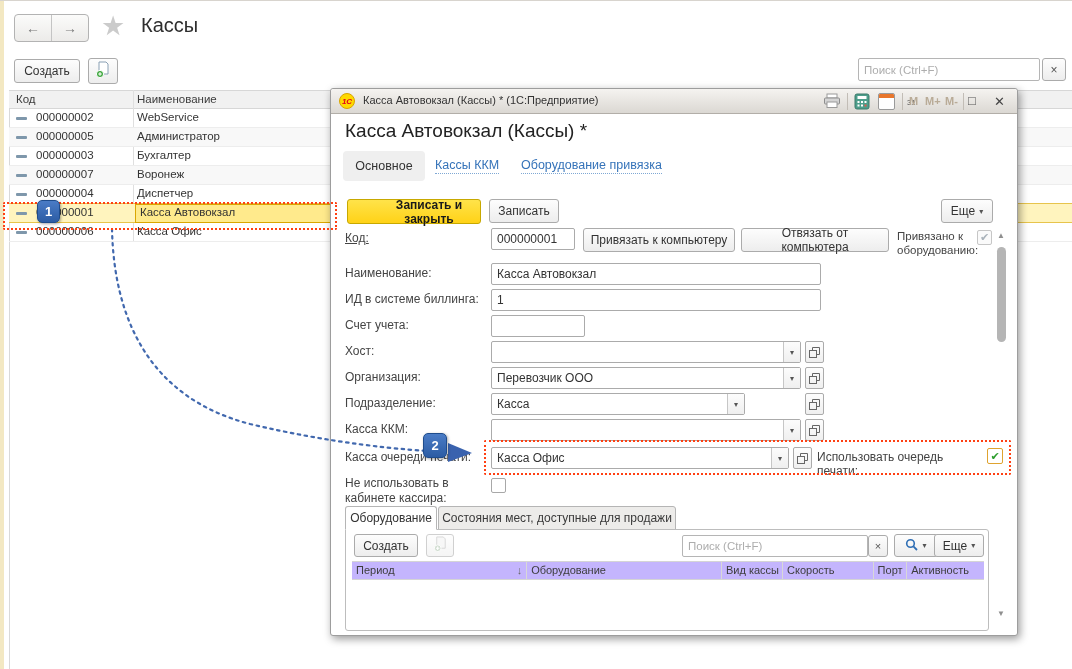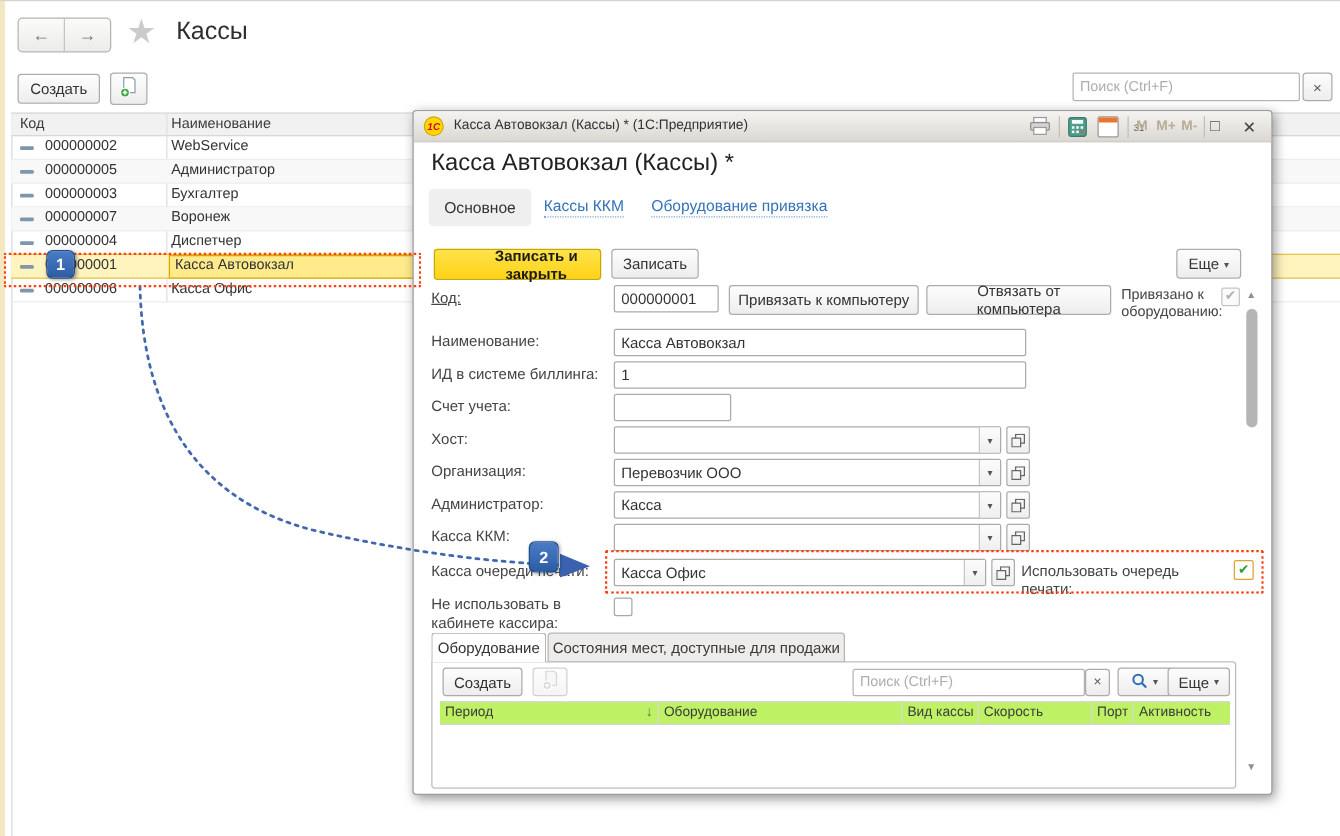--- a/index.html
+++ b/index.html
@@ -86,21 +86,21 @@
   #subtab-1{left:14px;width:92px;background:#fff;border-bottom:1px solid #fff;z-index:2;}
   #subtab-2{left:107px;width:238px;background:#EDECEA;color:#3A3A3A;}
   #groupbox{left:14px;top:440px;width:644px;height:102px;border:1px solid #BDBDBD;border-radius:0 3px 3px 3px;box-sizing:border-box;background:#fff;z-index:1;}
   #sub-create{position:absolute;left:8px;top:4px;width:64px;height:23px;}
   #sub-newicon{position:absolute;left:80px;top:4px;width:28px;height:23px;opacity:.55;}
   #sub-search{position:absolute;left:336px;top:5px;width:186px;height:22px;border:1px solid #B5B5B5;border-radius:2px;
               font-size:11.5px;padding:0 5px;box-sizing:border-box;}
   #sub-clear{position:absolute;left:522px;top:5px;width:20px;height:22px;font-size:11px;color:#555;}
   #sub-find{position:absolute;left:548px;top:4px;width:44px;height:23px;}
   #sub-more{position:absolute;left:588px;top:4px;width:50px;height:23px;}
-  #sub-thead{position:absolute;left:6px;top:31px;width:632px;height:19px;background:#bef264;
+  #sub-thead{position:absolute;left:6px;top:31px;width:632px;height:19px;background:#c4b5fd;
              border-top:1px solid #D5D5D5;border-bottom:1px solid #D5D5D5;box-sizing:border-box;
              display:flex;font-size:11px;color:#3C3C3C;}
   .thcell{border-right:1px solid #D8D8D8;box-sizing:border-box;padding:2px 4px;white-space:nowrap;overflow:hidden;display:flex;}
   .thcell .sort{margin-left:auto;color:#666;}
   #sub-tbody{position:absolute;left:6px;top:50px;width:632px;height:46px;background:#fff;}
   
   .sb-arrow{position:absolute;left:666px;font-size:8px;color:#8F8F8F;}
   #sb-thumb{position:absolute;left:666px;top:158px;width:9px;height:95px;background:#B5B5B5;border-radius:5px;}
   
   #ann-svg{left:0;top:0;z-index:30;pointer-events:none;}
@@ -278,22 +278,22 @@
       <input value="Перевозчик ООО" style="">
       <span class="dd">▾</span>
     </div>
     <span class="openbtn" style="left:474px;top:278px;">
       <svg width="11" height="11" viewBox="0 0 11 11">
           <rect x="0.5" y="3.5" width="7" height="7" fill="none" stroke="#666"></rect>
           <path d="M3.5 3.5 v-3 h7 v7 h-3" fill="none" stroke="#666"></path>
         </svg>
     </span>
 
-    <span class="flabel" style="top:307px;">Администратор:</span>
-    <div class="combo" style="left:160px;top:304px;width:310px;justify-content:flex-end;">
+    <span class="flabel" style="top:307px;">Подразделение:</span>
+    <div class="combo" style="left:160px;top:304px;width:254px;justify-content:flex-end;">
       <input value="Касса" style="">
       <span class="dd">▾</span>
     </div>
     <span class="openbtn" style="left:474px;top:304px;">
       <svg width="11" height="11" viewBox="0 0 11 11">
           <rect x="0.5" y="3.5" width="7" height="7" fill="none" stroke="#666"></rect>
           <path d="M3.5 3.5 v-3 h7 v7 h-3" fill="none" stroke="#666"></path>
         </svg>
     </span>
 

